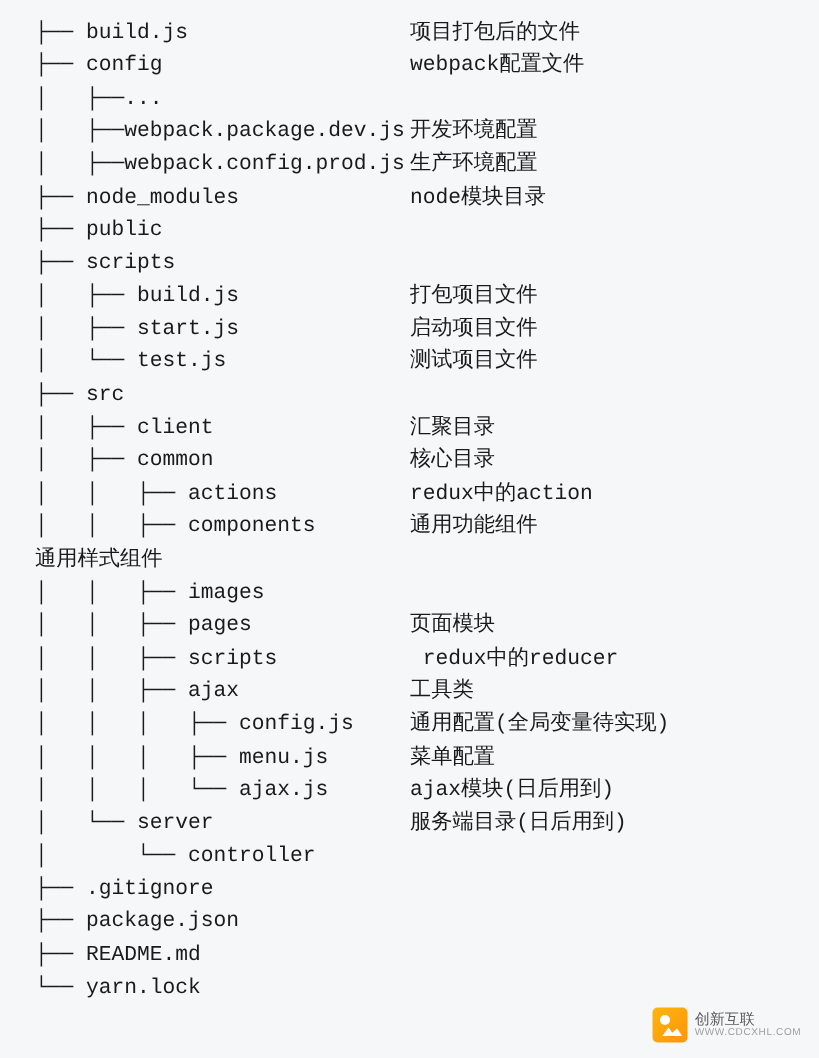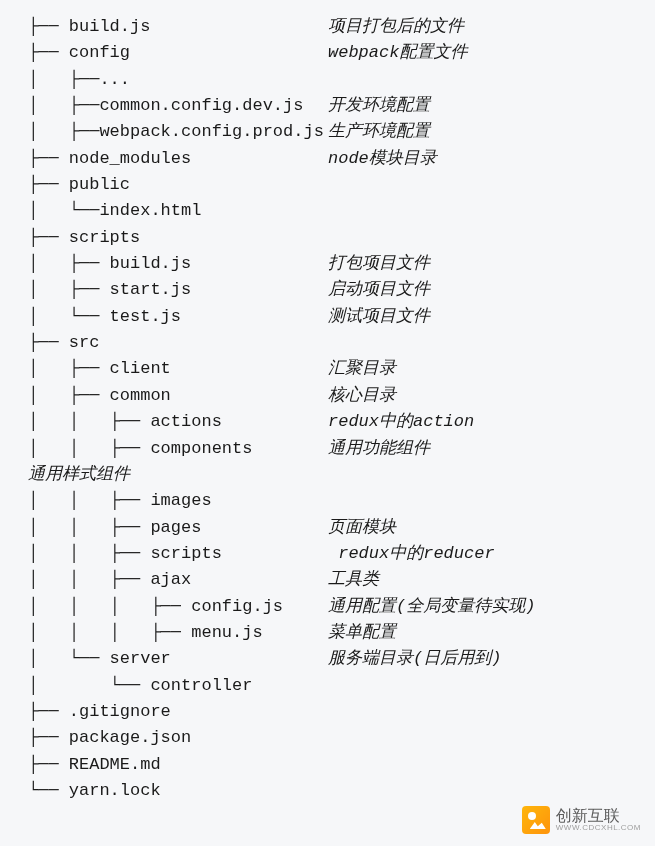--- a/index.html
+++ b/index.html
@@ -25,21 +25,20 @@
     .row {
       display: flex;
       white-space: pre;
     }
     .tree-col {
       width: 300px;
       flex-shrink: 0;
     }
     .desc-col {
       flex: 1;
-      font-style: italic;
     }
     .watermark {
       position: absolute;
       bottom: 12px;
       right: 14px;
       display: flex;
       align-items: center;
       gap: 6px;
       font-family: sans-serif;
       opacity: 0.95;
@@ -70,58 +69,58 @@
       height: 7px;
       background: #fff;
       clip-path: polygon(20% 100%, 45% 0%, 60% 60%, 80% 10%, 100% 100%, 0% 100%);
     }
     .watermark-text {
       display: flex;
       flex-direction: column;
       line-height: 1.1;
     }
     .watermark-main {
-      font-size: 16px;
+      font-size: 12px;
       color: #555;
       font-weight: 500;
     }
     .watermark-sub {
       font-size: 8px;
       color: #999;
       letter-spacing: 0.5px;
     }
   </style>
 </head>
 <body>
 
 <div class="tree-container">
     <div class="row"><span class="tree-col">├── build.js</span><span class="desc-col">项目打包后的文件</span></div>
     <div class="row"><span class="tree-col">├── config</span><span class="desc-col">webpack配置文件</span></div>
     <div class="row"><span class="tree-col">│   ├──...</span><span class="desc-col"></span></div>
-    <div class="row"><span class="tree-col">│   ├──common.config.dev.js</span><span class="desc-col">开发环境配置</span></div>
+    <div class="row"><span class="tree-col">│   ├──webpack.package.dev.js</span><span class="desc-col">开发环境配置</span></div>
     <div class="row"><span class="tree-col">│   ├──webpack.config.prod.js</span><span class="desc-col">生产环境配置</span></div>
     <div class="row"><span class="tree-col">├── node_modules</span><span class="desc-col">node模块目录</span></div>
     <div class="row"><span class="tree-col">├── public</span><span class="desc-col"></span></div>
-    <div class="row"><span class="tree-col">│   └──index.html</span><span class="desc-col"></span></div>
     <div class="row"><span class="tree-col">├── scripts</span><span class="desc-col"></span></div>
     <div class="row"><span class="tree-col">│   ├── build.js</span><span class="desc-col">打包项目文件</span></div>
     <div class="row"><span class="tree-col">│   ├── start.js</span><span class="desc-col">启动项目文件</span></div>
     <div class="row"><span class="tree-col">│   └── test.js</span><span class="desc-col">测试项目文件</span></div>
     <div class="row"><span class="tree-col">├── src</span><span class="desc-col"></span></div>
     <div class="row"><span class="tree-col">│   ├── client</span><span class="desc-col">汇聚目录</span></div>
     <div class="row"><span class="tree-col">│   ├── common</span><span class="desc-col">核心目录</span></div>
     <div class="row"><span class="tree-col">│   │   ├── actions</span><span class="desc-col">redux中的action</span></div>
     <div class="row"><span class="tree-col">│   │   ├── components</span><span class="desc-col">通用功能组件</span></div>
     <div class="row"><span class="desc-col">通用样式组件</span></div>
     <div class="row"><span class="tree-col">│   │   ├── images</span><span class="desc-col"></span></div>
     <div class="row"><span class="tree-col">│   │   ├── pages</span><span class="desc-col">页面模块</span></div>
     <div class="row"><span class="tree-col">│   │   ├── scripts</span><span class="desc-col"> redux中的reducer</span></div>
     <div class="row"><span class="tree-col">│   │   ├── ajax</span><span class="desc-col">工具类</span></div>
     <div class="row"><span class="tree-col">│   │   │   ├── config.js</span><span class="desc-col">通用配置(全局变量待实现)</span></div>
     <div class="row"><span class="tree-col">│   │   │   ├── menu.js</span><span class="desc-col">菜单配置</span></div>
+    <div class="row"><span class="tree-col">│   │   │   └── ajax.js</span><span class="desc-col">ajax模块(日后用到)</span></div>
     <div class="row"><span class="tree-col">│   └── server</span><span class="desc-col">服务端目录(日后用到)</span></div>
     <div class="row"><span class="tree-col">│       └── controller</span><span class="desc-col"></span></div>
     <div class="row"><span class="tree-col">├── .gitignore</span><span class="desc-col"></span></div>
     <div class="row"><span class="tree-col">├── package.json</span><span class="desc-col"></span></div>
     <div class="row"><span class="tree-col">├── README.md</span><span class="desc-col"></span></div>
     <div class="row"><span class="tree-col">└── yarn.lock</span><span class="desc-col"></span></div>
   </div>
 
 <div class="watermark">
   <div class="watermark-icon"></div>

